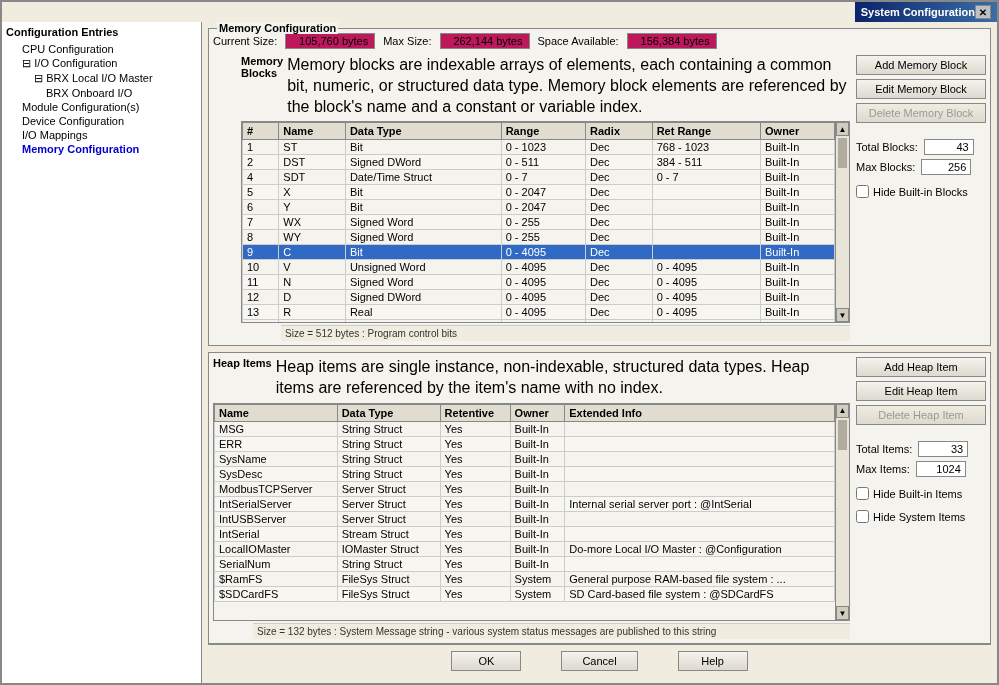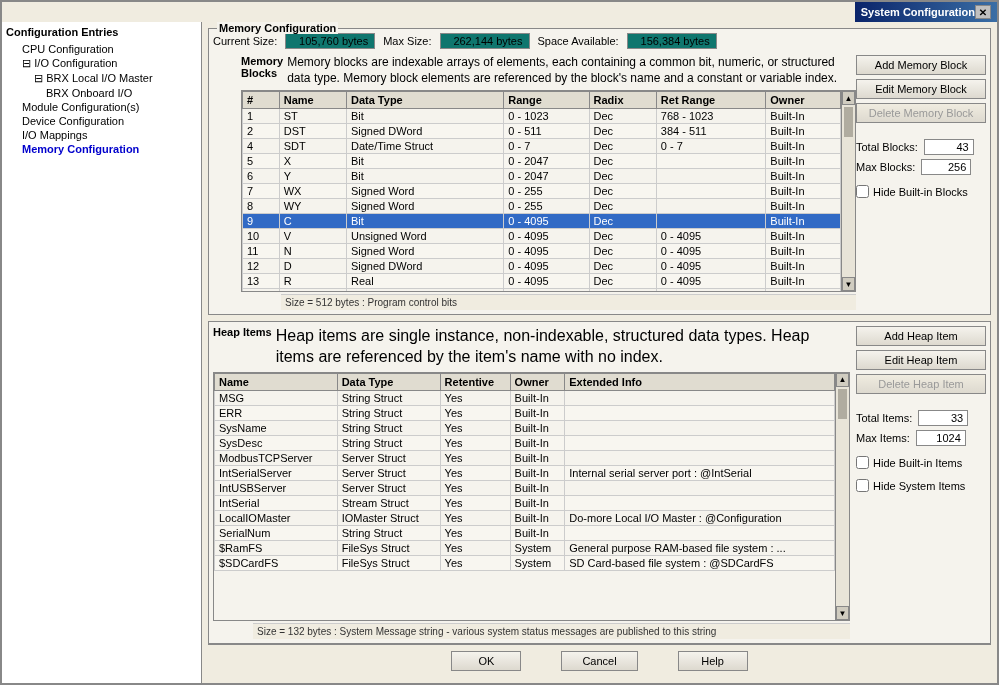--- a/index.html
+++ b/index.html
@@ -13,21 +13,21 @@
     
     .sidebar { width: 200px; min-width: 200px; background: #ffffff; border-right: 1px solid #888; padding: 4px; }
     .sidebar-title { font-weight: bold; margin-bottom: 4px; }
     .sidebar-item { padding: 1px 4px; cursor: pointer; white-space: nowrap; }
     .sidebar-item.indent1 { padding-left: 16px; }
     .sidebar-item.indent2 { padding-left: 28px; }
     .sidebar-item.indent3 { padding-left: 40px; }
     
     .right-panel { flex: 1; display: flex; flex-direction: column; padding: 6px; overflow: hidden; }
     .stats-row { display: flex; align-items: center; gap: 8px; margin-bottom: 6px; }
-    .stats-value { border: 1px solid #888; background: #0f766e; padding: 1px 6px; min-width: 90px; text-align: right; }
+    .stats-value { border: 1px solid #888; background: #be185d; padding: 1px 6px; min-width: 90px; text-align: right; }
     .data-table { width: 100%; border-collapse: collapse; }
     .data-table th { background: #e0dcd0; border: 1px solid #888; padding: 2px 4px; text-align: left; font-weight: bold; white-space: nowrap; }
     .data-table td { border: 1px solid #ccc; padding: 1px 4px; white-space: nowrap; }
     .data-table tr:nth-child(even) { background: #f8f6f0; }
     .data-table tr.selected { background: #316ac5; color: white; }
     
     .side-buttons { display: flex; flex-direction: column; gap: 4px; min-width: 130px; }
     .btn { border: 1px solid #888; background: linear-gradient(to bottom, #f5f3ed, #ddd9cf); padding: 3px 8px; cursor: pointer; font-size: 11px; text-align: center; }
     .btn:disabled, .btn.disabled { color: #999; cursor: default; background: linear-gradient(to bottom, #f0ece0, #ddd9cf); }
     
@@ -81,25 +81,25 @@
 
         <div class="stats-row">
           <span>Current Size:</span>
           <span class="stats-value">105,760 bytes</span>
           <span>Max Size:</span>
           <span class="stats-value">262,144 bytes</span>
           <span>Space Available:</span>
           <span class="stats-value">156,384 bytes</span>
         </div>
 
-        <div style="display:flex; padding-left:28px;">
+        <div style="display:flex; gap:6px;padding-left:28px;">
           <div style="flex:1; display:flex; flex-direction:column;">
             <div style="display:flex; gap:4px; margin-bottom:4px;">
               <strong>Memory Blocks</strong>
-              <span style="font-size:12px; line-height:1.3;">Memory blocks are indexable arrays of elements, each containing a common bit, numeric, or structured data type. Memory block elements are referenced by the block's name and a constant or variable index.</span>
+              <span style="font-size:16px; line-height:1.3;">Memory blocks are indexable arrays of elements, each containing a common bit, numeric, or structured data type. Memory block elements are referenced by the block's name and a constant or variable index.</span>
             </div>
             <div style="display:flex; border:1px solid #888; overflow:hidden;">
               <div style="overflow-y:auto; flex:1; max-height:200px;">
                 <table class="data-table" id="memory-table" style="width:100%;">
                   <thead>
                     <tr id="memory-table-header">
                         <th>#</th>
                         <th>Name</th>
                         <th>Data Type</th>
                         <th>Range</th>

